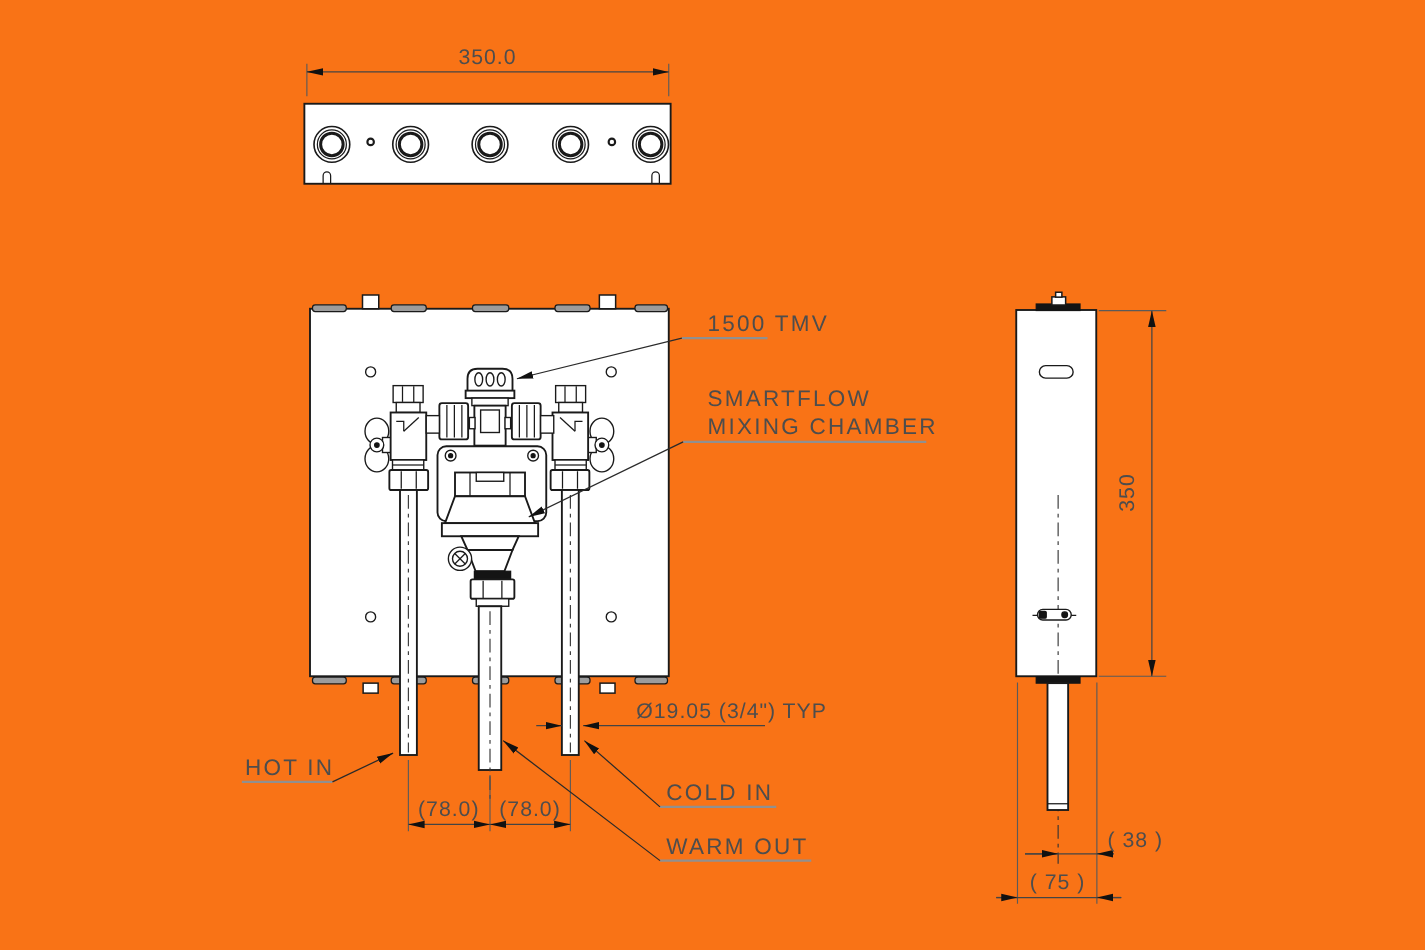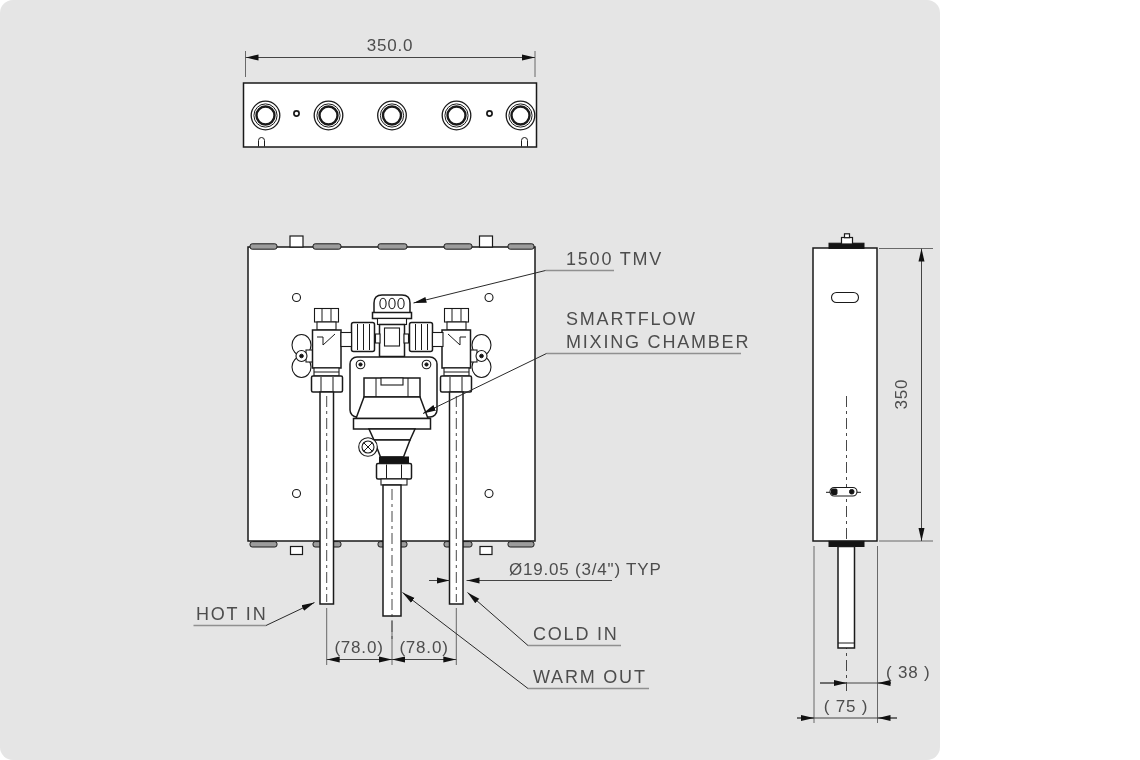--- a/index.html
+++ b/index.html
@@ -1,17 +1,17 @@
 <!DOCTYPE html>
 <html><head>
 <meta charset="utf-8">
 <style>
   html,body{margin:0;padding:0;background:#fff;}
-  .canvas{position:relative;width:940px;height:760px;background:#e5e5e5;overflow:hidden;
-          font-family:"Liberation Sans",sans-serif;border-radius:13px;}
+  .canvas{position:relative;width:1140px;height:760px;background:#f97316;overflow:hidden;
+          font-family:"Liberation Sans",sans-serif;}
   svg{display:block;}
   
   .o   {fill:#ffffff;stroke:#1a1a1a;stroke-width:1.5;}
   .o2  {fill:#ffffff;stroke:#1a1a1a;stroke-width:1.1;}
   .thin{fill:none;stroke:#1a1a1a;stroke-width:1;}
   .dark{fill:#141414;stroke:#141414;stroke-width:1;}
   .tab {fill:#9c9c9c;stroke:#1a1a1a;stroke-width:1;}
   .sq  {fill:#ffffff;stroke:#1a1a1a;stroke-width:1.2;}
   
   .dimline{fill:none;stroke:#444444;stroke-width:1;}

